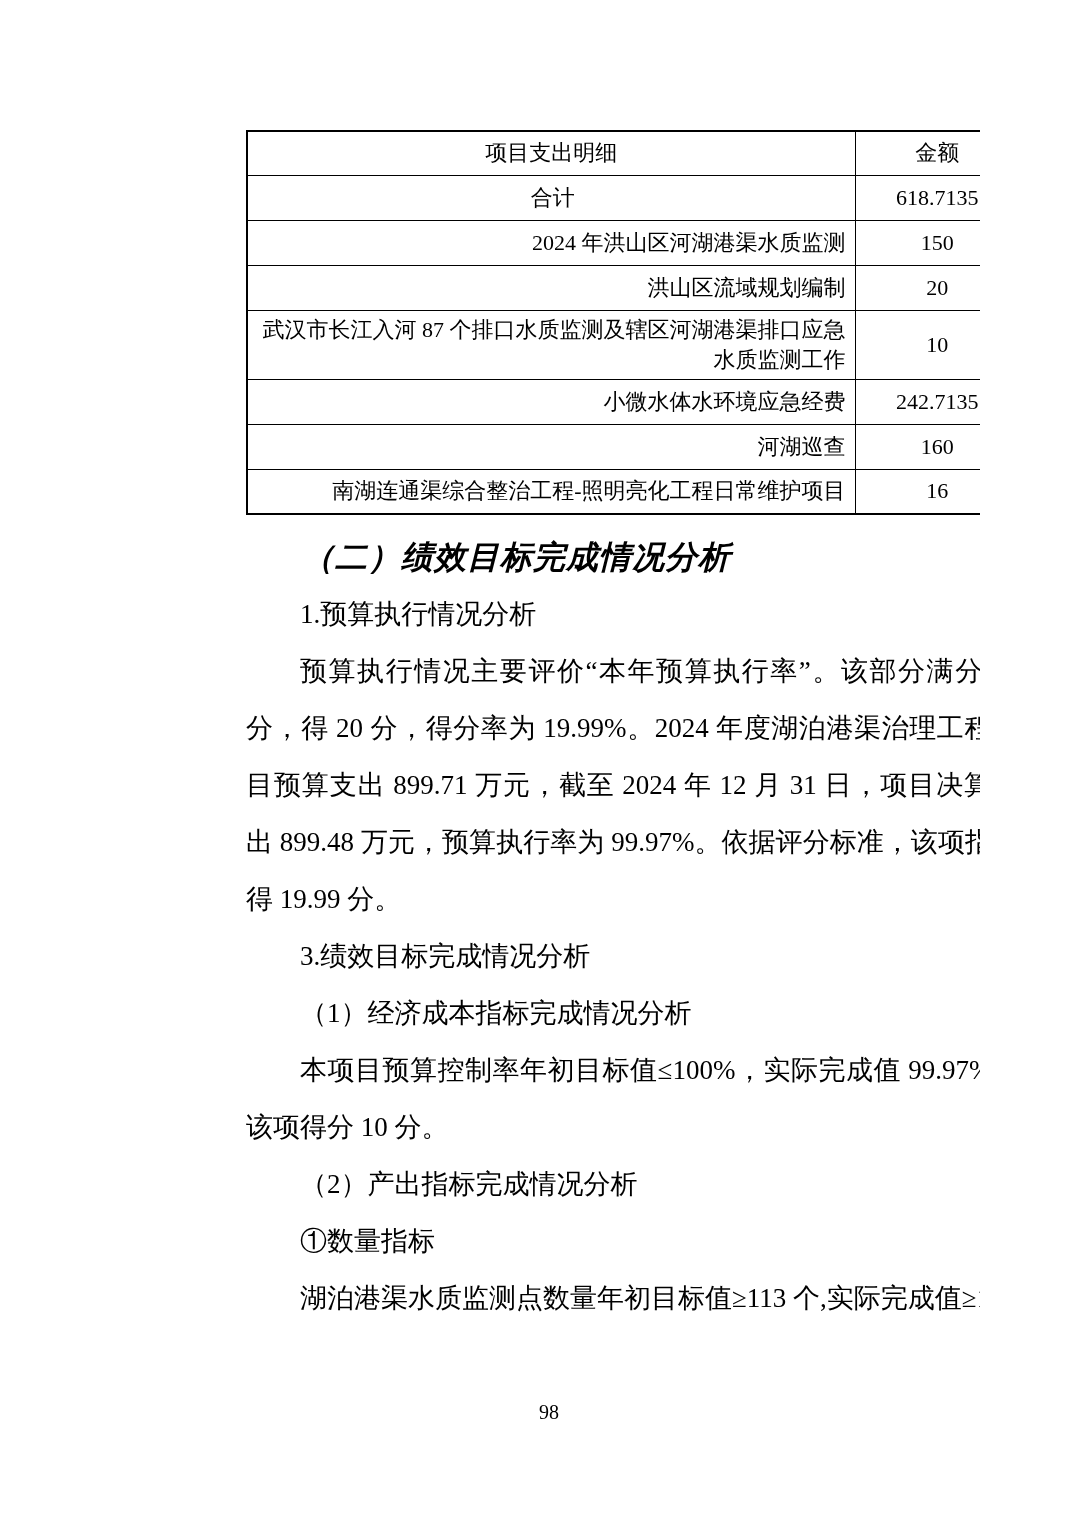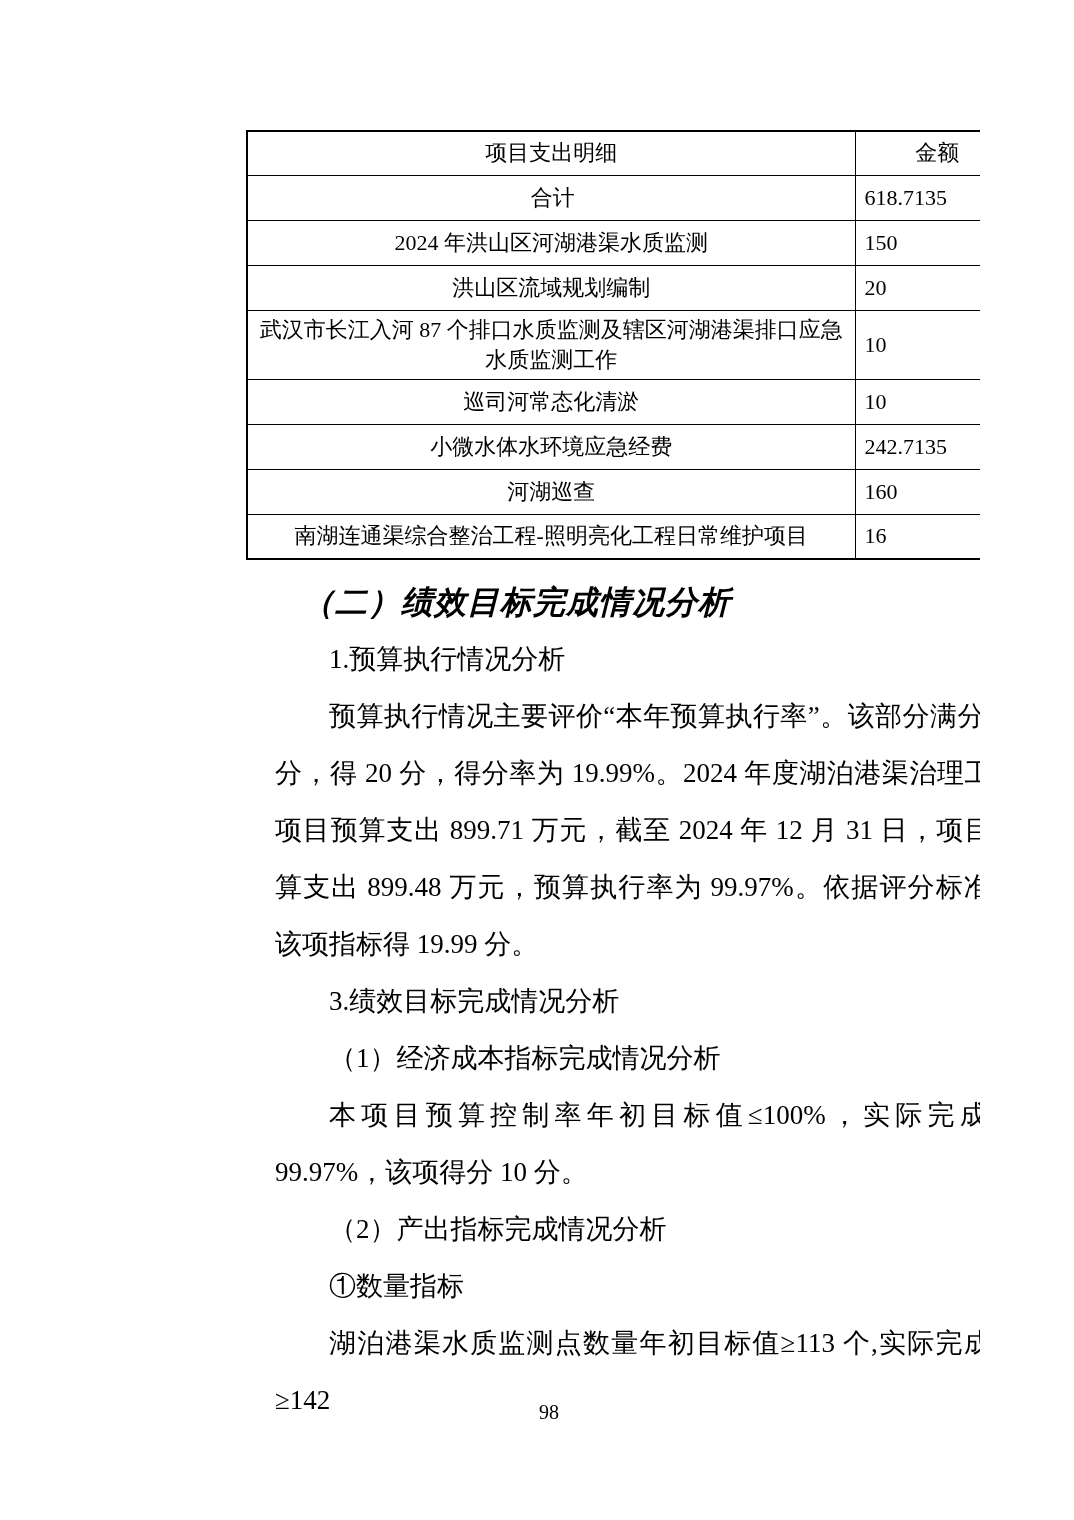--- a/index.html
+++ b/index.html
@@ -29,33 +29,33 @@
     border: 1px solid #000;
     font-size: 22px;
     font-weight: normal;
     line-height: 30px;
     padding: 4px 9px;
     vertical-align: middle;
     color: #000;
   }
   table.expense thead th { height: 44px; text-align: center; }
   table.expense td { height: 45px; }
-  table.expense td.item { text-align: center; }
-  table.expense td.amount { text-align: left; }
+  table.expense td.item { text-align: right; }
+  table.expense td.amount { text-align: center; }
   table.expense tr.row-total td.item { text-align: center; padding-left: 12px; }
 
   
   .doc-body {
     width: 773px;
     font-size: 27px;
     line-height: 57px;
     text-align: justify;
     text-justify: inter-ideograph;
   }
-  .doc-body p { text-indent: 54px; margin-left: 29px; }
+  .doc-body p { text-indent: 54px; }
   h2.sec-heading {
     font-size: 32px;
     font-weight: bold;
     line-height: 57px;
     text-indent: 56px;
     margin-top: 14px;
     letter-spacing: 1px;
     font-style: italic;
   }
 
@@ -97,24 +97,20 @@
       </tr>
       <tr>
         <td class="item">洪山区流域规划编制</td>
         <td class="amount">20</td>
       </tr>
       <tr>
         <td class="item">武汉市长江入河 87 个排口水质监测及辖区河湖港渠排口应急水质监测工作</td>
         <td class="amount">10</td>
       </tr>
       <tr>
-        <td class="item">巡司河常态化清淤</td>
-        <td class="amount">10</td>
-      </tr>
-      <tr>
         <td class="item">小微水体水环境应急经费</td>
         <td class="amount">242.7135</td>
       </tr>
       <tr>
         <td class="item">河湖巡查</td>
         <td class="amount">160</td>
       </tr>
       <tr>
         <td class="item">南湖连通渠综合整治工程-照明亮化工程日常维护项目</td>
         <td class="amount">16</td>

